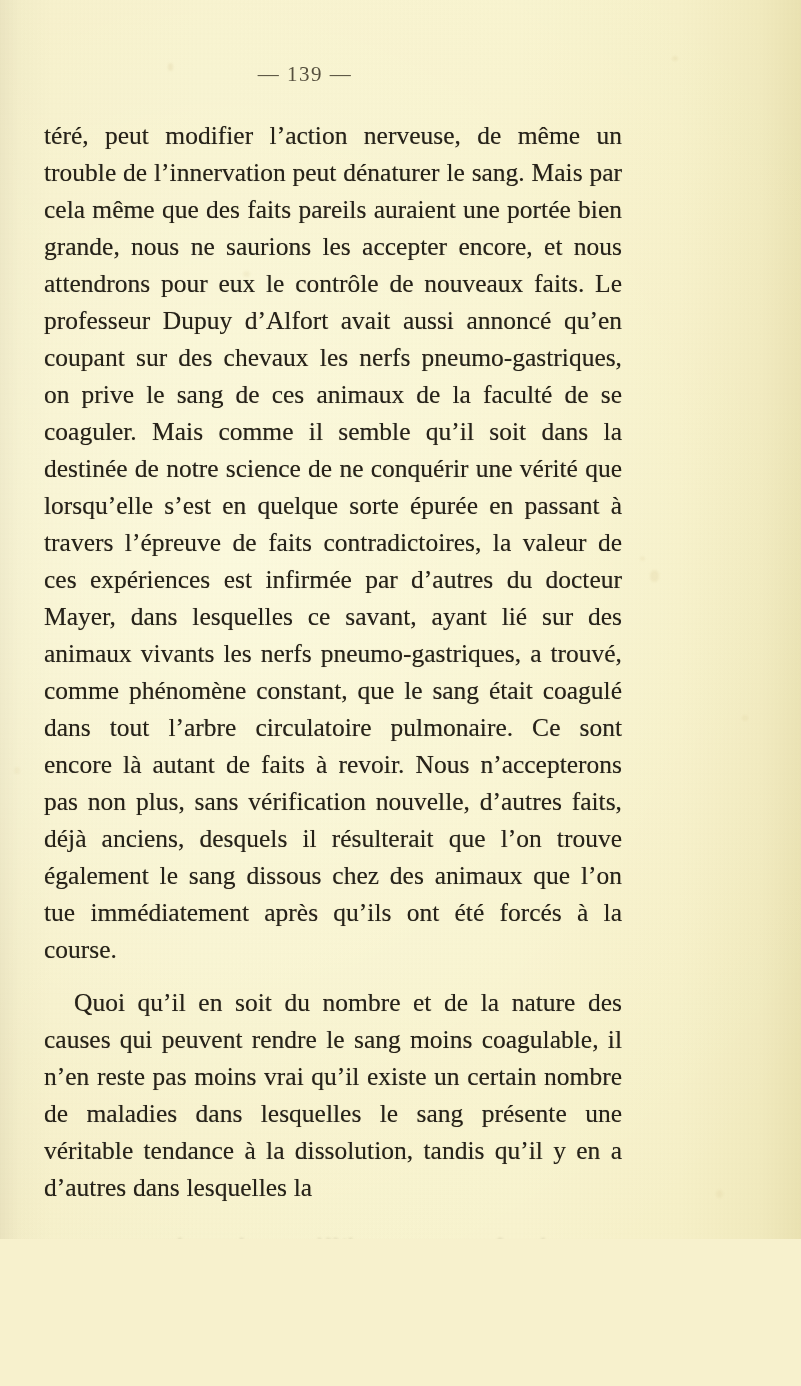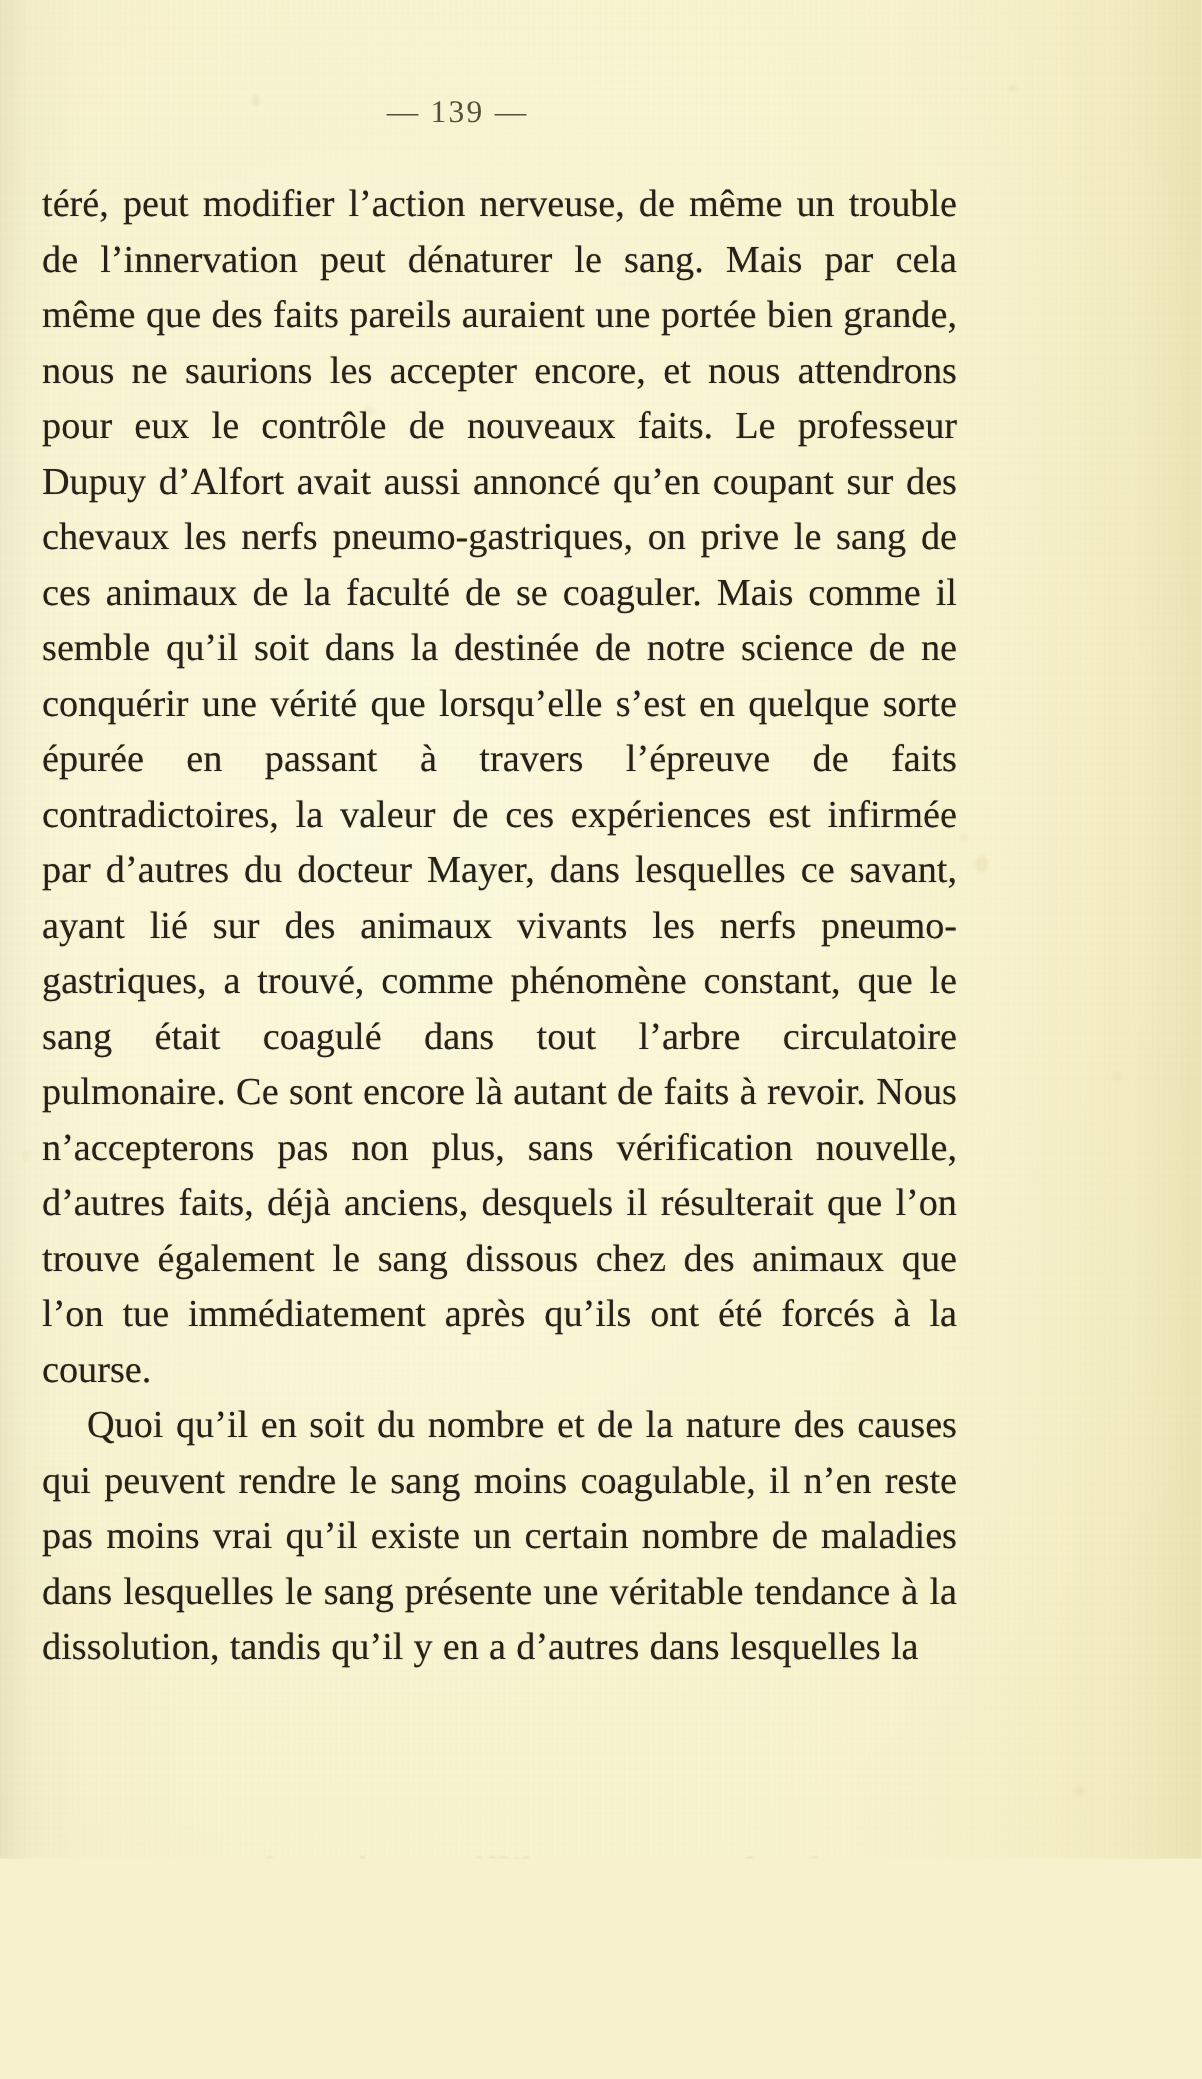--- a/index.html
+++ b/index.html
@@ -79,21 +79,21 @@
     text-align: center;
     font-size: 21px;
     color: #3b3526;
     letter-spacing: 1.5px;
     margin: 0 0 30px 0;
     padding-right: 56px;
     opacity: 0.86;
   }
 
   p.para {
-    margin: 0;
+    margin: 16px;
     font-size: 25.5px;
     line-height: 37px;
     color: #262219;
     text-align: justify;
     text-align-last: left;
     word-spacing: 0.4px;
     text-shadow: 0 0 0.7px rgba(40,34,22,0.45);
   }
   p.para.indent {
     text-indent: 30px;

